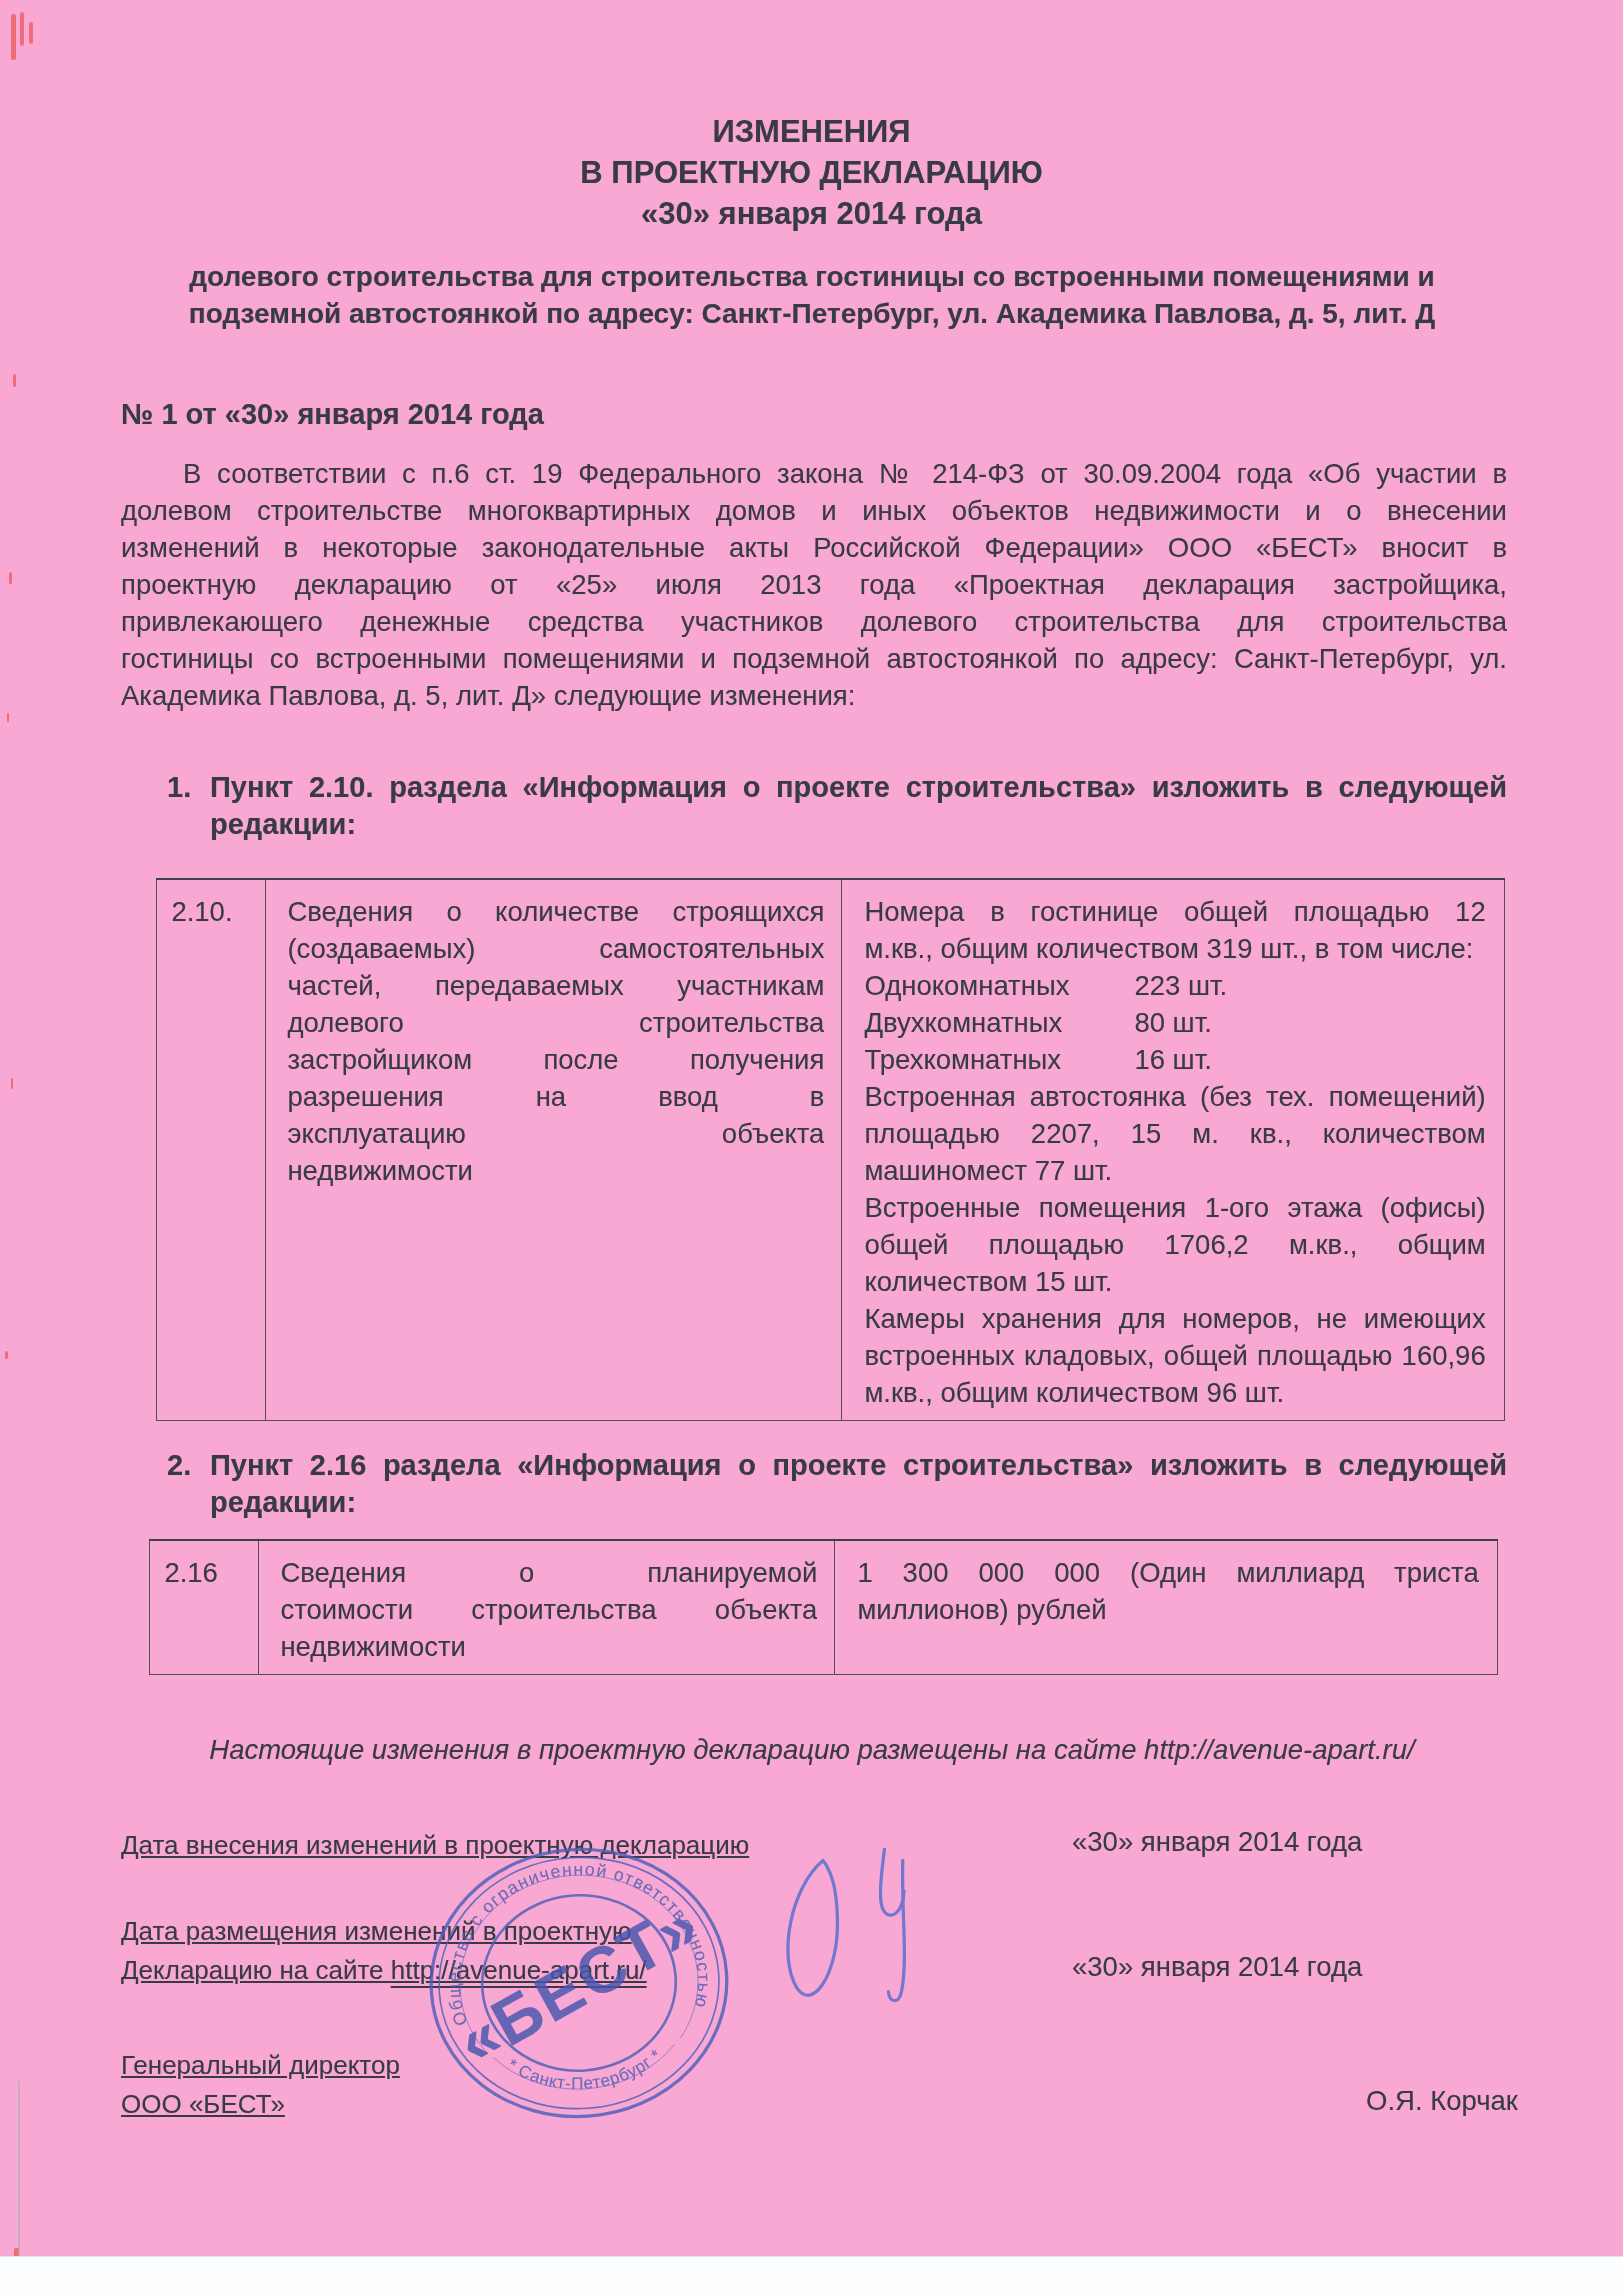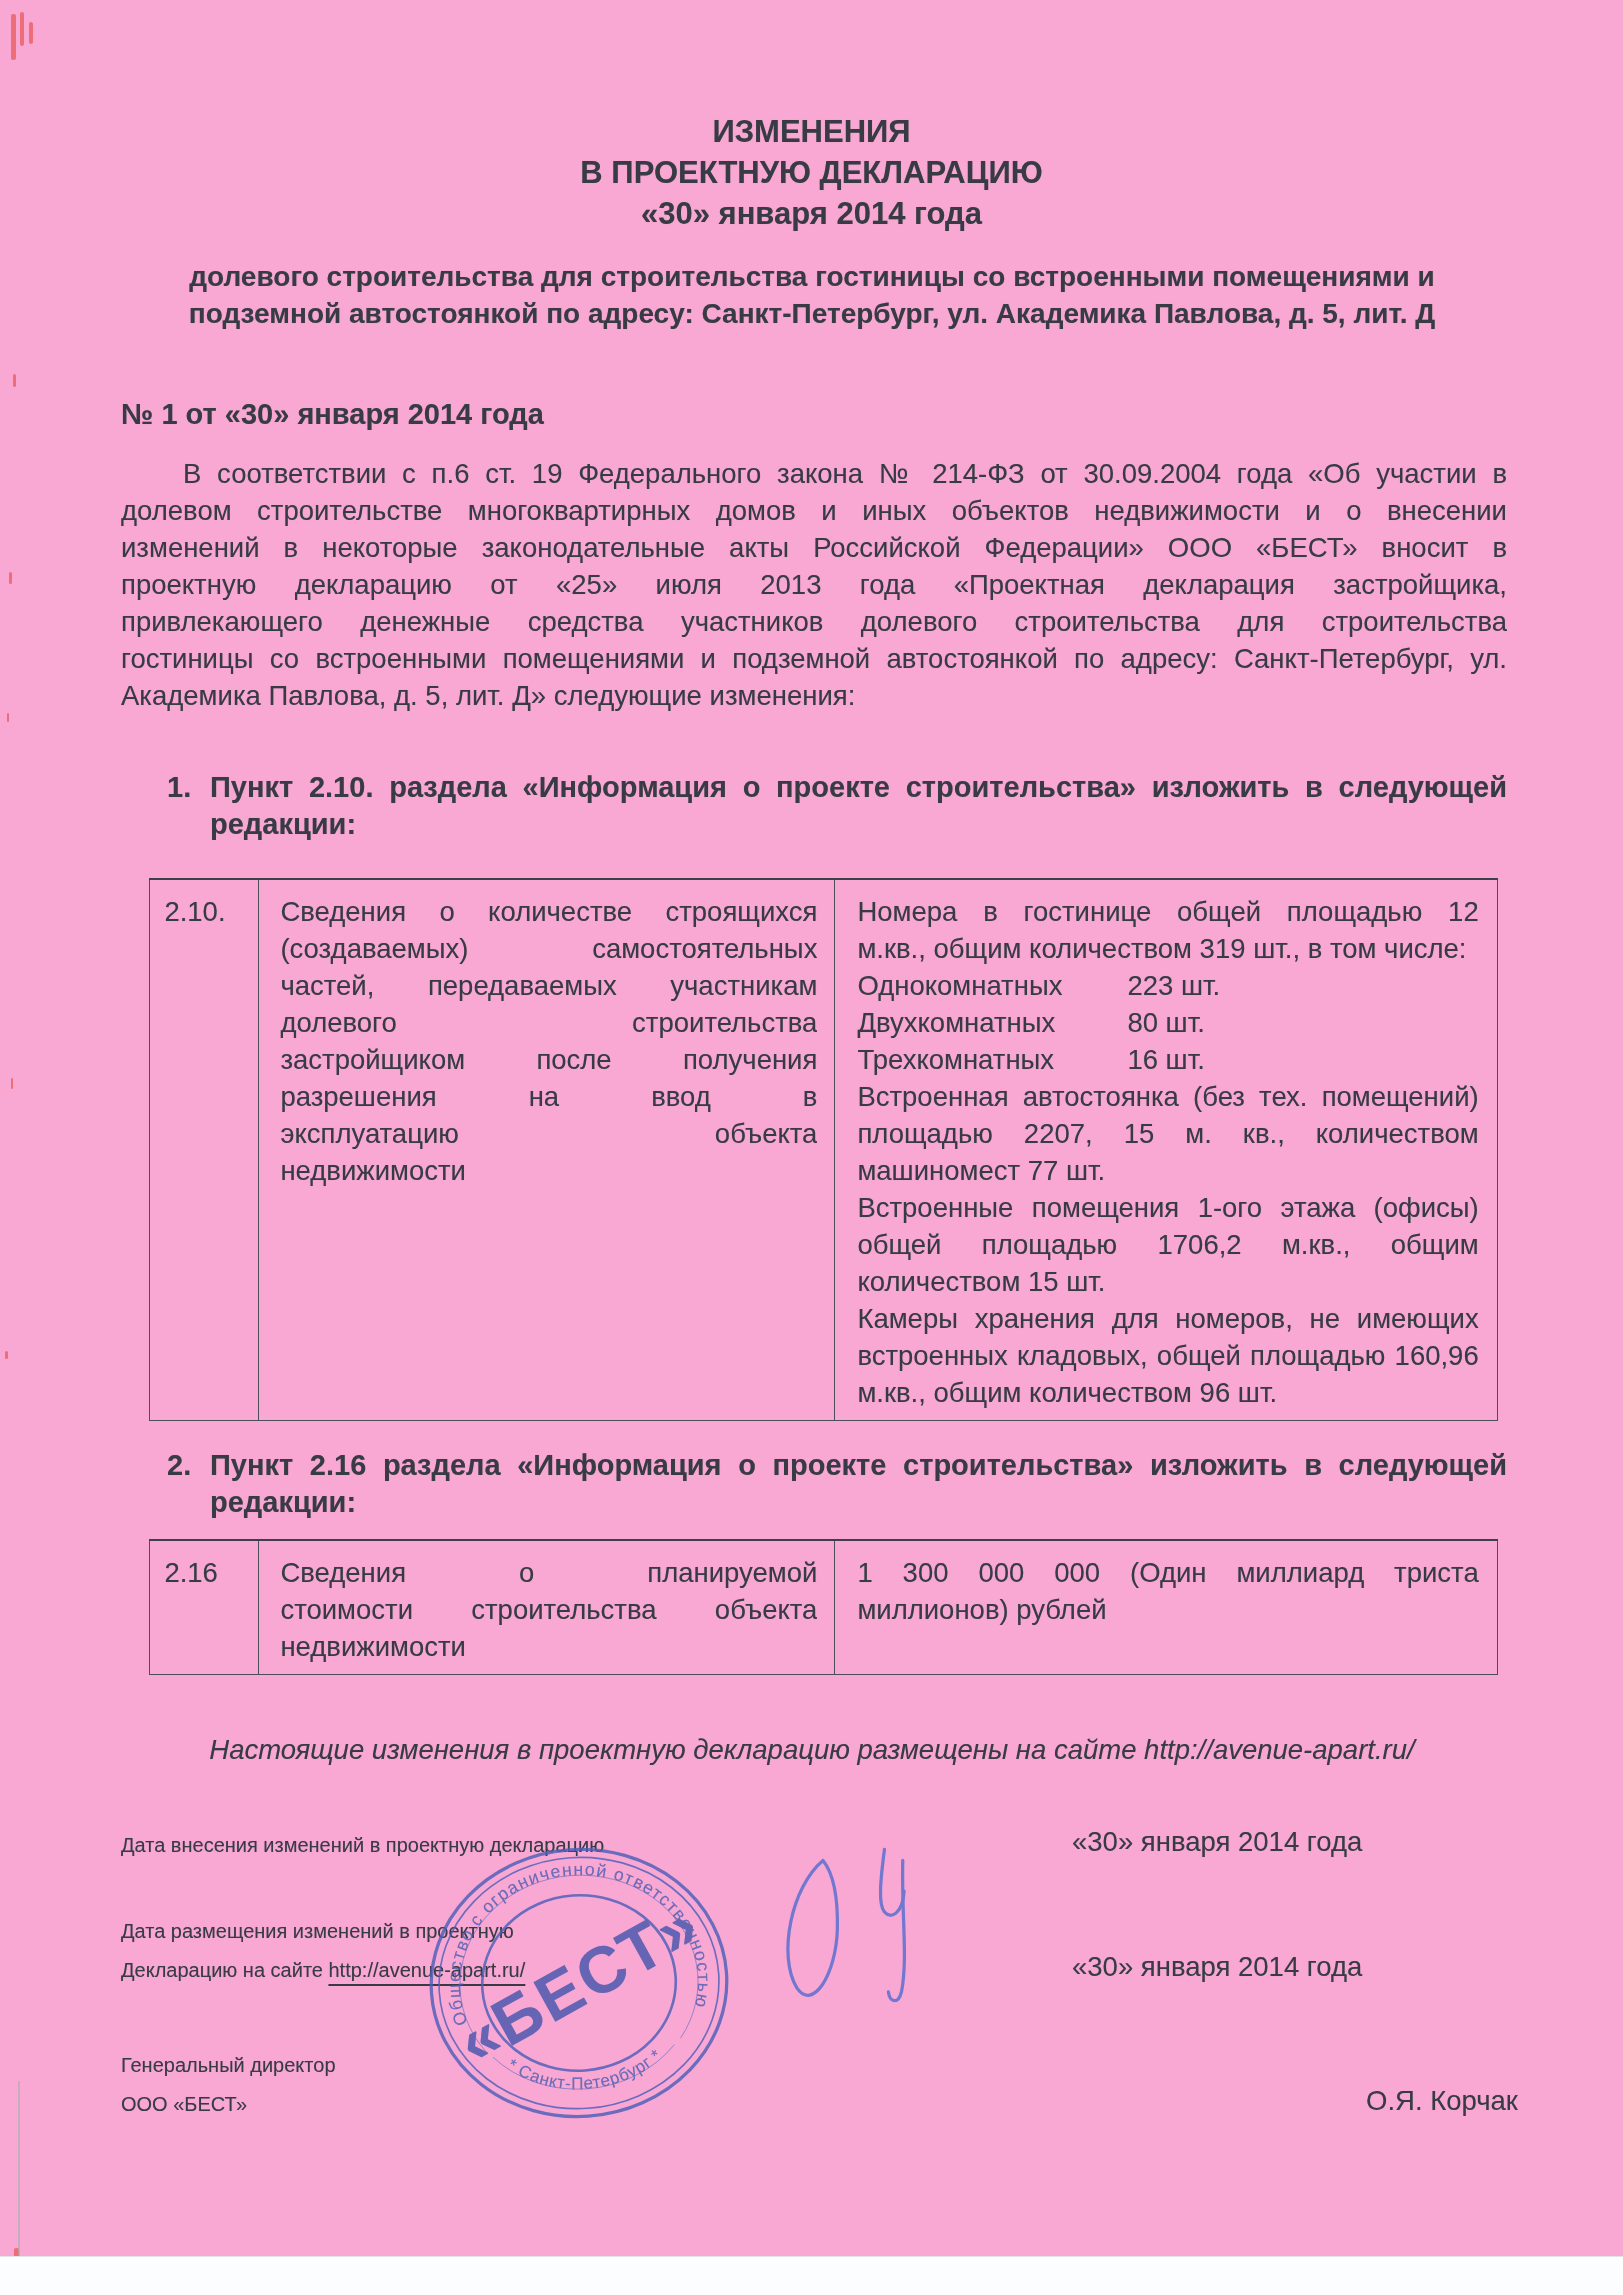--- a/index.html
+++ b/index.html
@@ -30,29 +30,29 @@
   .item{position:absolute;left:167px;width:1340px;font-weight:bold;font-size:29px;}
   .item .inum{position:absolute;left:0;top:0;height:37px;line-height:37px;}
   .item .itext{margin-left:43px;}
   .item1{top:769px;}
   .item2{top:1447px;}
   
   table.tbl{position:absolute;left:149px;width:1349px;border-collapse:collapse;
     font-size:27.5px;background:transparent;}
   table.tbl td{border:1.3px solid #4c4f57;vertical-align:top;padding:13px 0 9.2px 0;}
   table.tbl{border-top:2px solid #3d4048;}
-  .t1{top:878px;}
+  .t1{top:878px;margin-left:7px;}
   .t2{top:1539px;}
   td.c1{width:94px;padding-left:14.4px !important;}
   td.c2{width:537px;padding-left:21px !important;padding-right:17px !important;}
   td.c3{padding-left:22px !important;padding-right:18.3px !important;}
   .pair .plabel{display:inline-block;width:270px;}
   
   .note{position:absolute;top:1734px;left:120px;width:1384px;text-align:center;font-size:27.5px;font-style:italic;}
-  .f-label{position:absolute;left:121px;font-size:20px;line-height:39px;}
+  .f-label{position:absolute;left:121px;font-size:26px;line-height:39px;text-decoration:underline;}
   .f-value{position:absolute;left:1072px;font-size:27.5px;}
   .r1l{top:1826px;}
   .r1v{top:1826px;}
   .r2l{top:1912px;}
   .r2v{top:1951px;}
   .signoff{top:2046px;}
   .sign-name{position:absolute;left:1366px;top:2085px;font-size:27.5px;}
   .u{text-decoration:underline;text-underline-offset:6.5px;}
   
   .stamp{position:absolute;left:422px;top:1843px;width:314px;height:280px;opacity:.82;z-index:4;}

